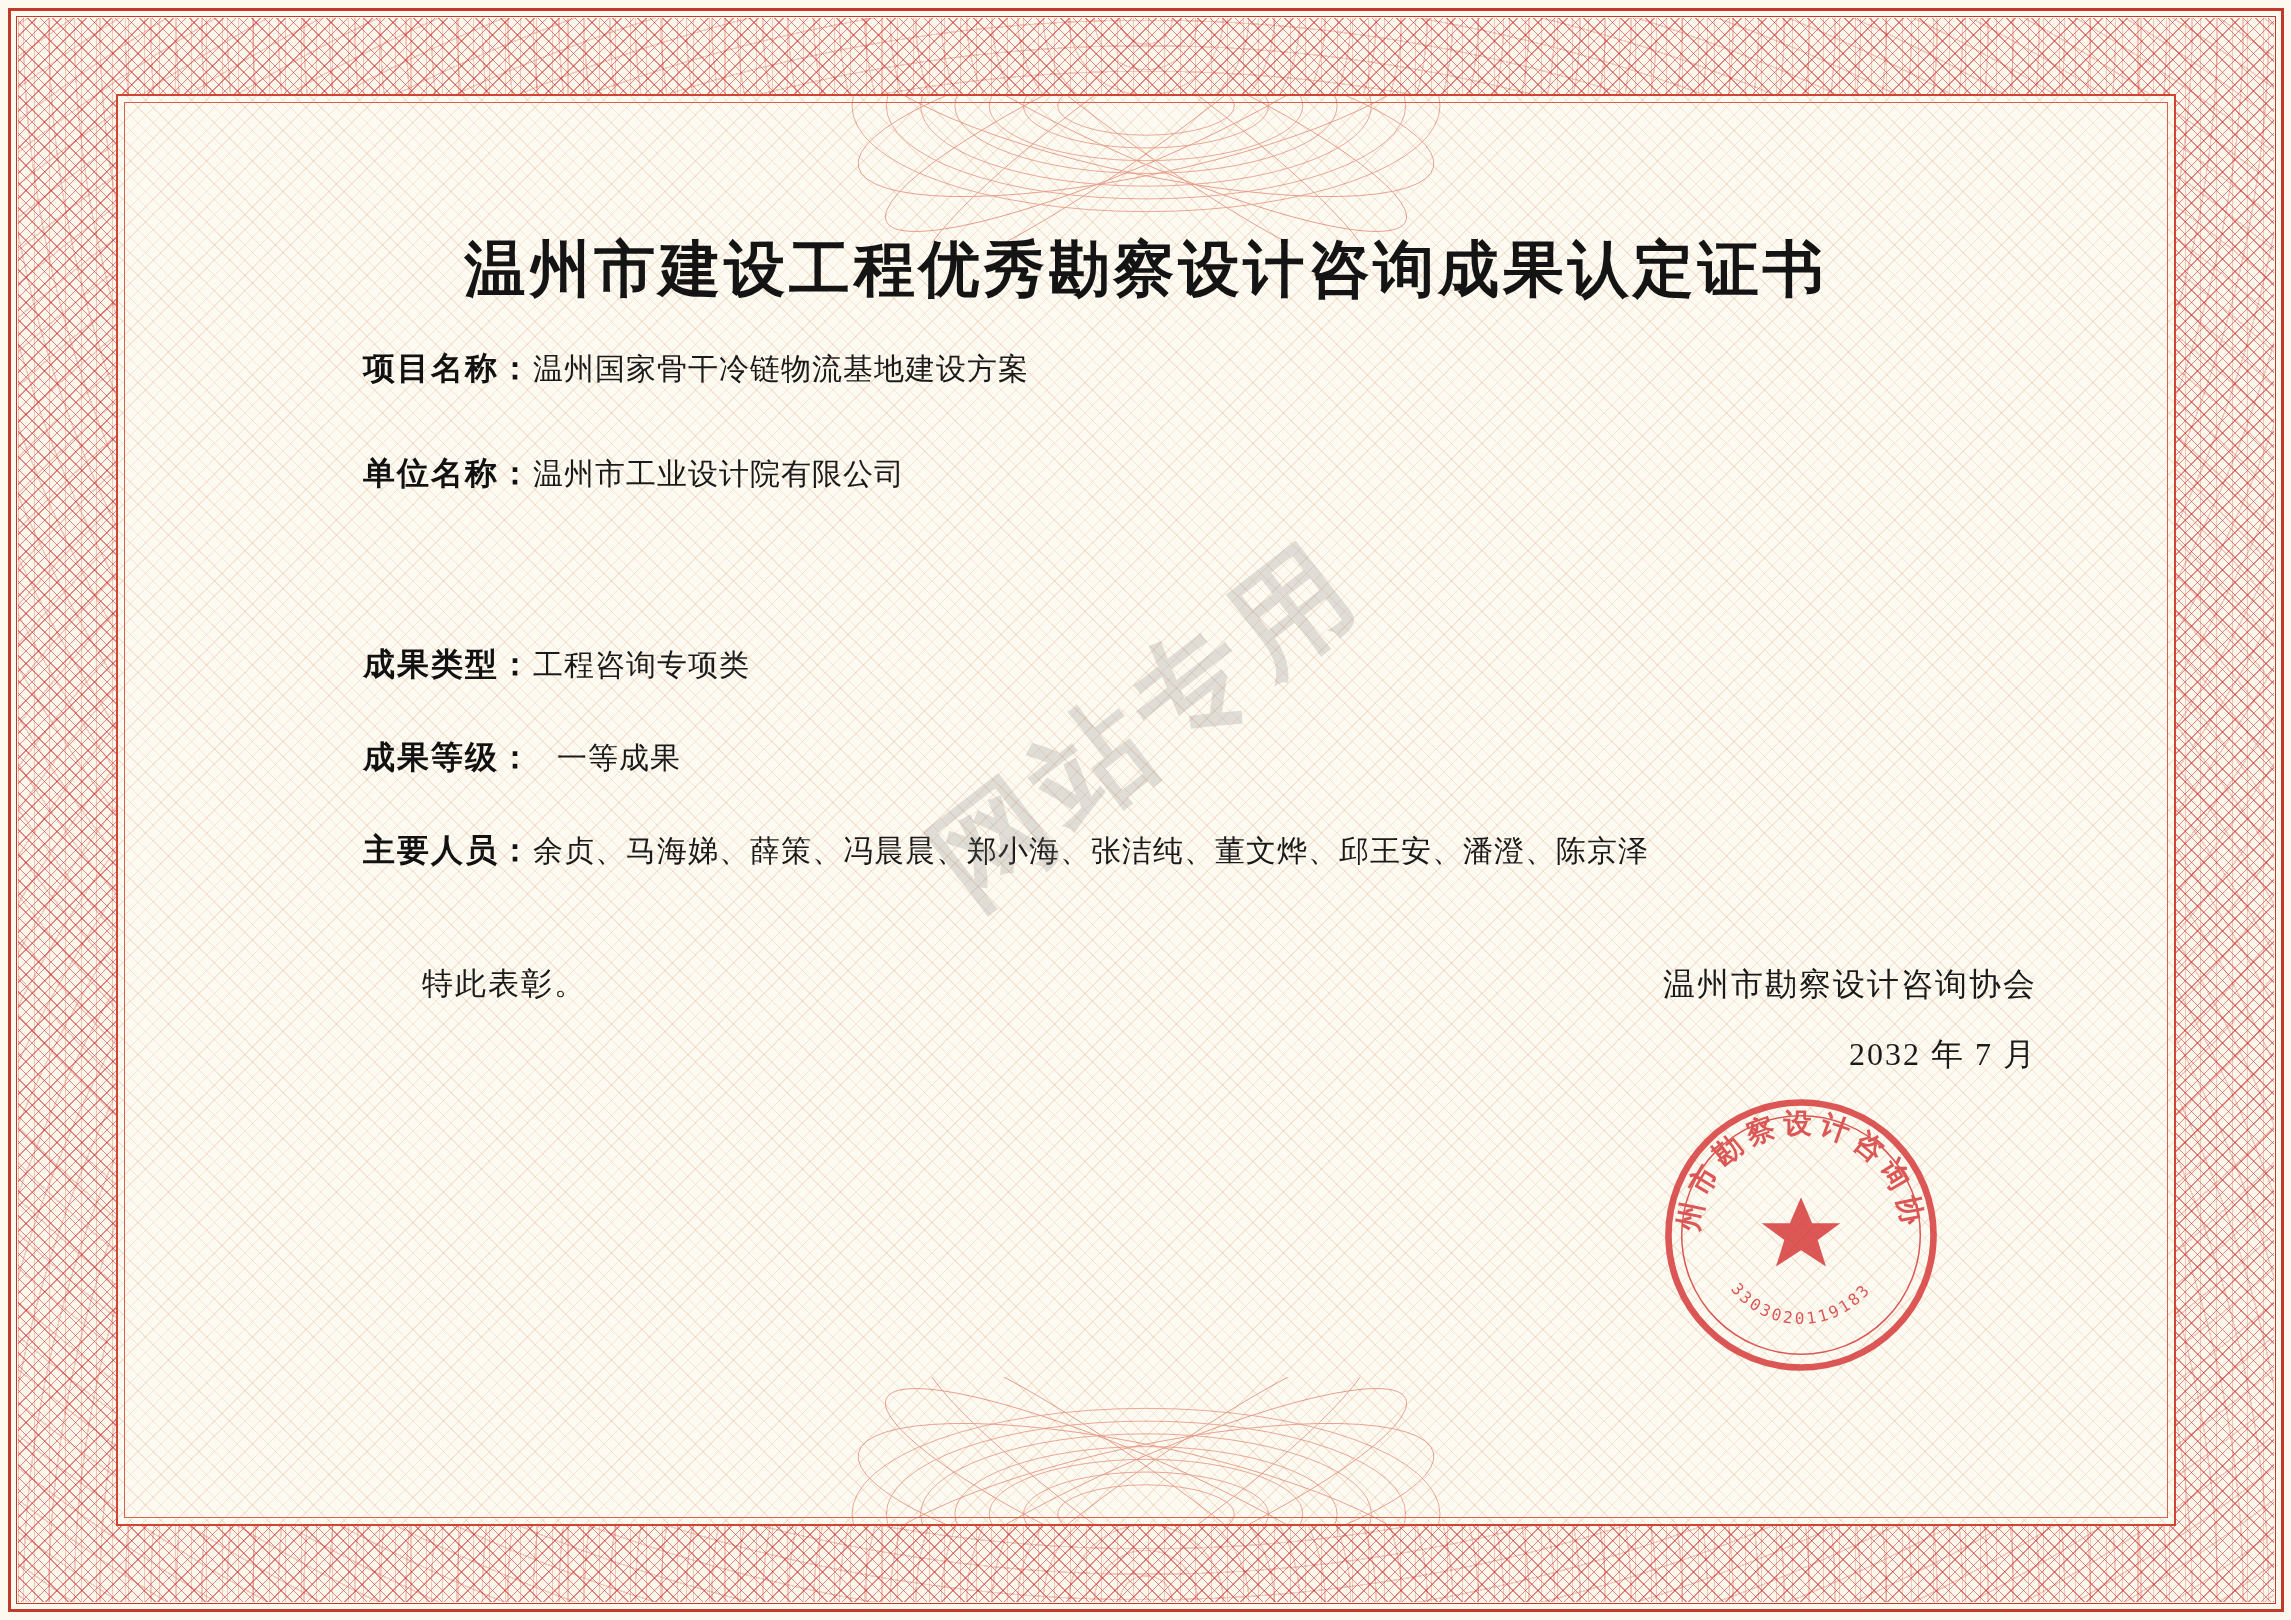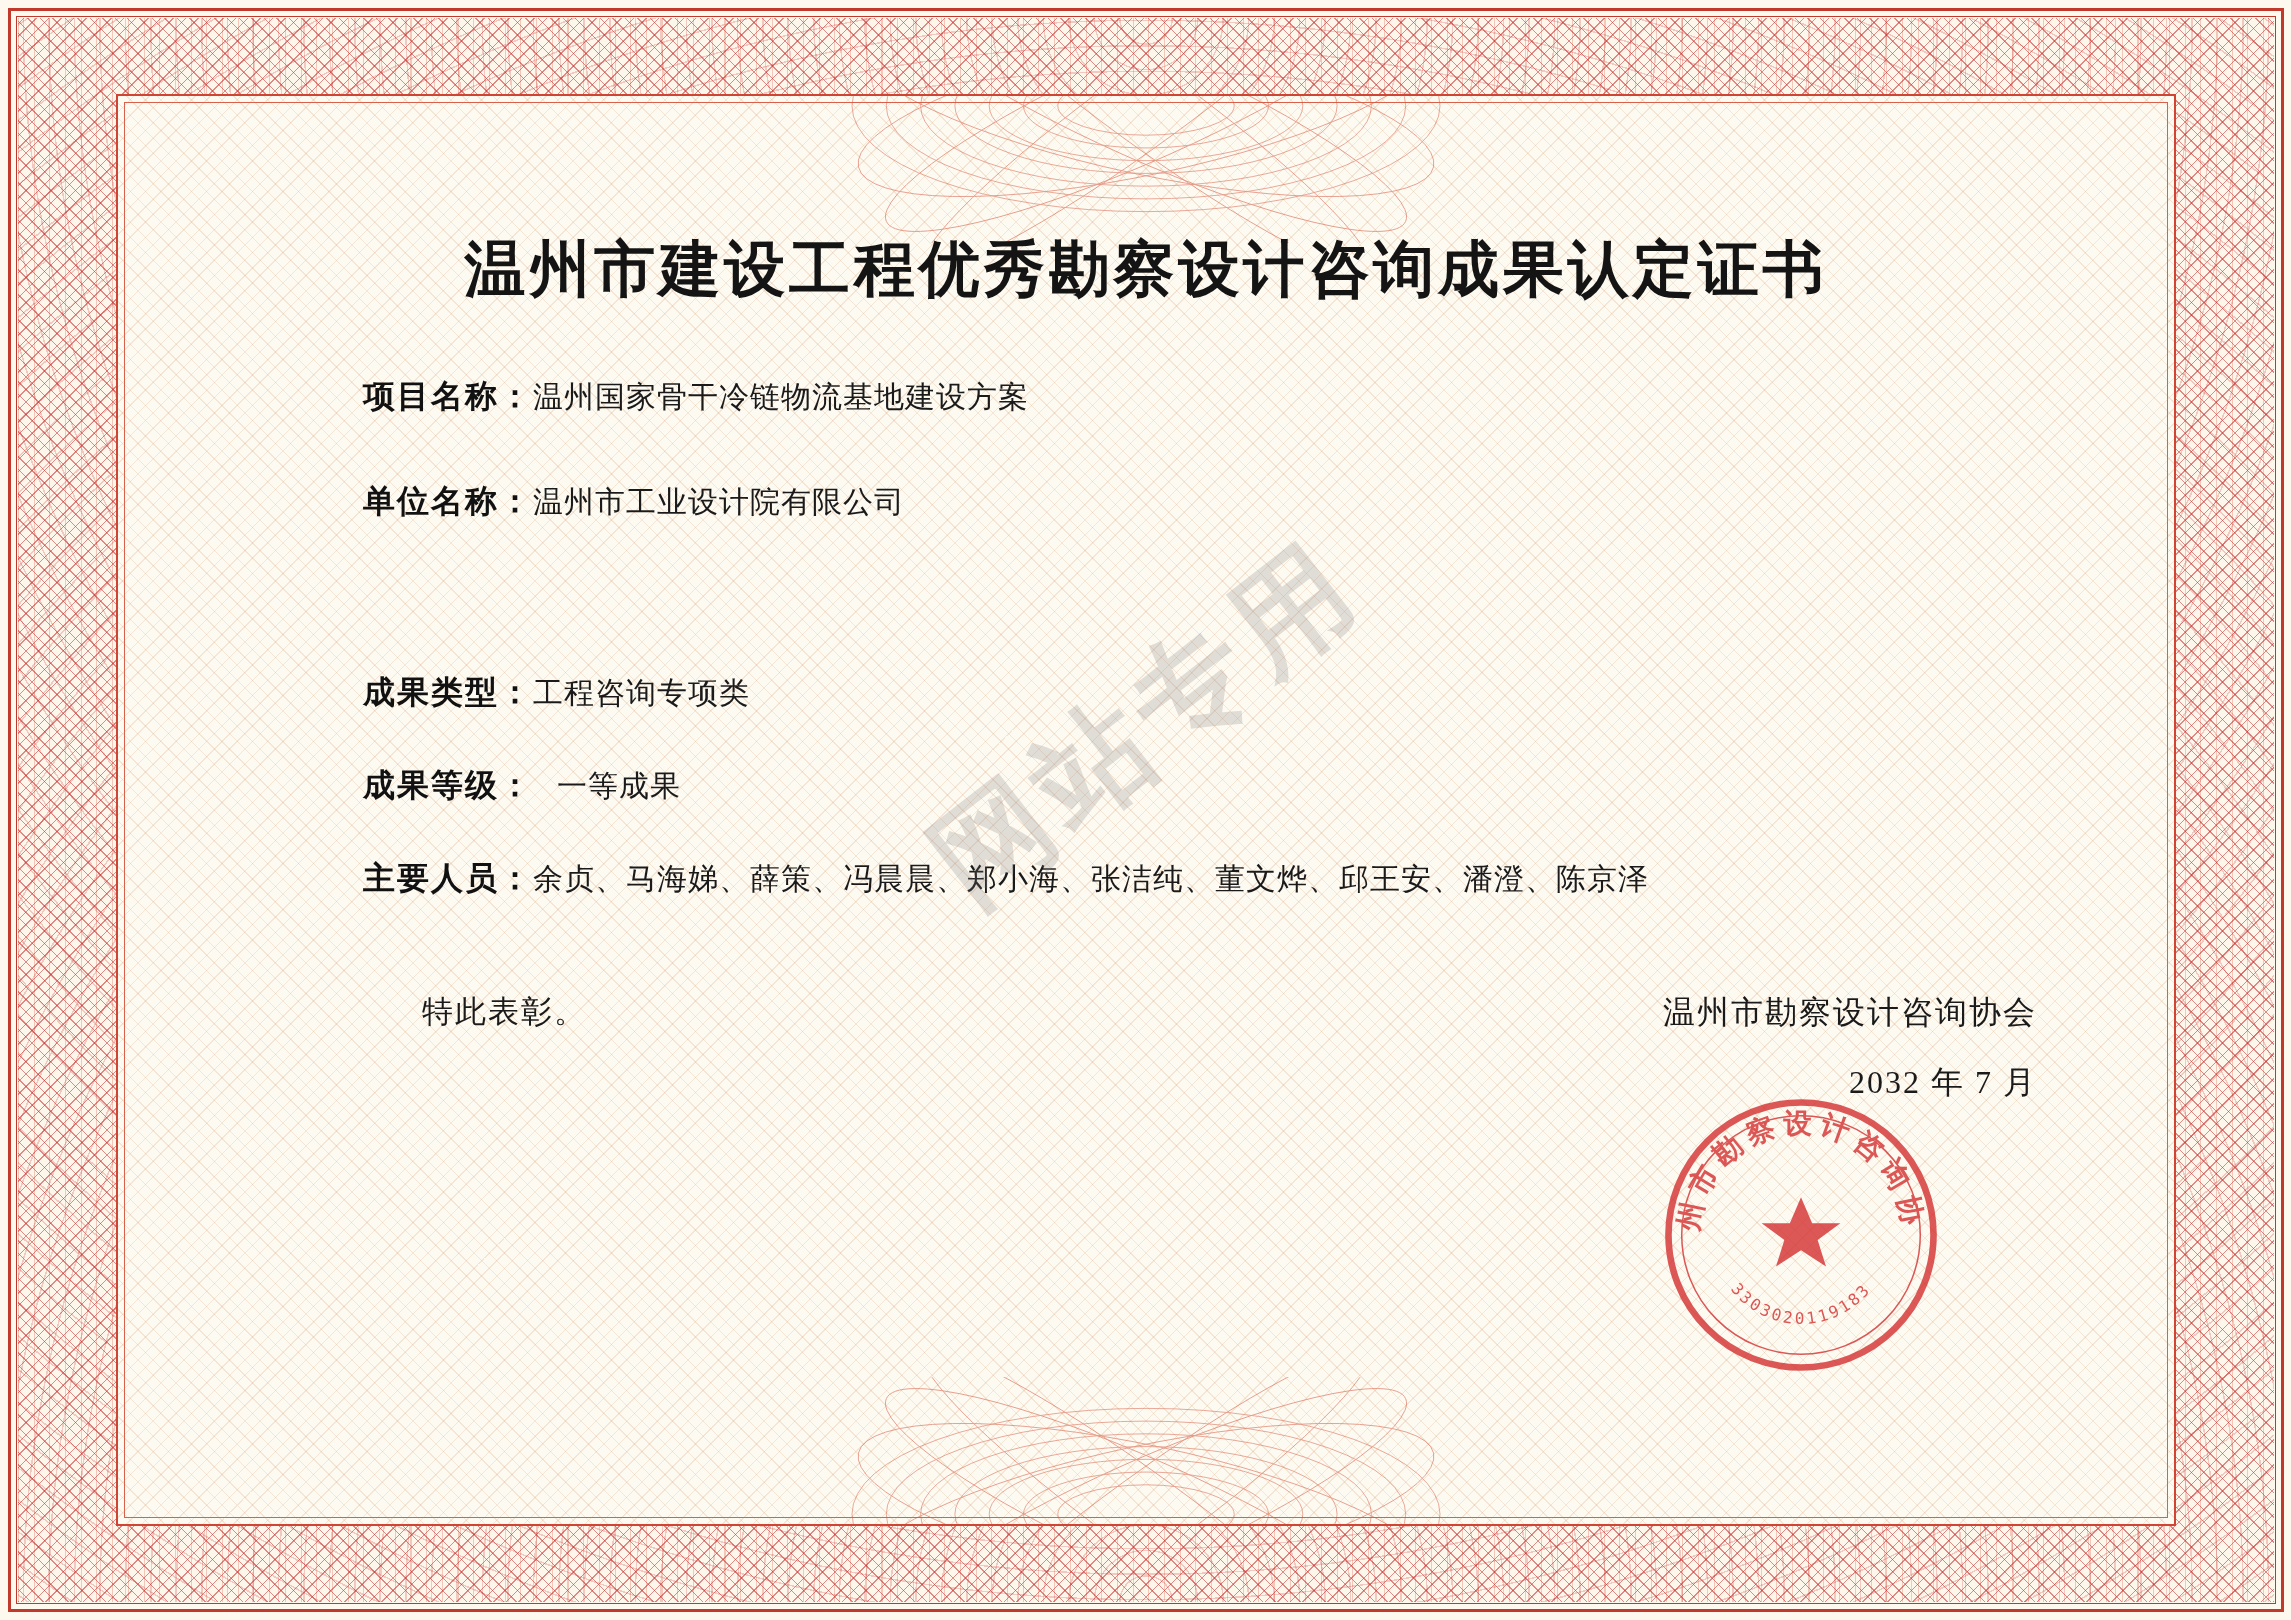--- a/index.html
+++ b/index.html
@@ -145,21 +145,21 @@
   }
   .field-value {
     font-family: "Liberation Serif", "DejaVu Serif", serif;
     font-size: 30px;
     letter-spacing: 1px;
     color: #1a1a1a;
     white-space: nowrap;
     text-align: center;
   }
 
-  .block-project { margin-top: 64px; padding-left: 137px; }
+  .block-project { margin-top: 36px; padding-left: 137px; }
   .block-unit    { margin-top: 61px; padding-left: 137px; }
 
   .two-col {
     display: flex;
     margin-top: 147px;
     padding-left: 137px;
   }
   .col-left  { width: 627px; }
   .col-right { flex: 1; padding-left: 59px; }
   .two-col .field-row + .field-row { margin-top: 49px; gap: 24px; }

